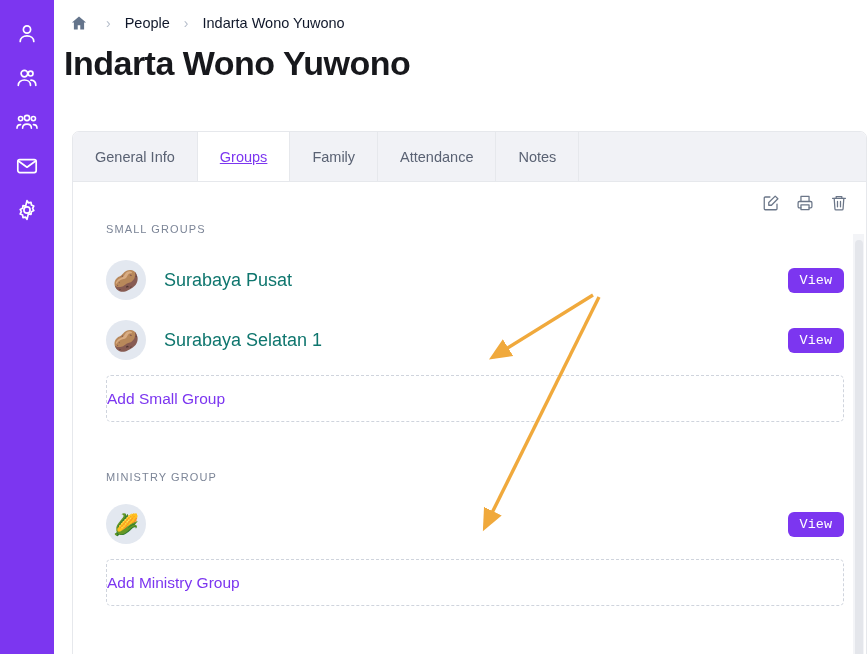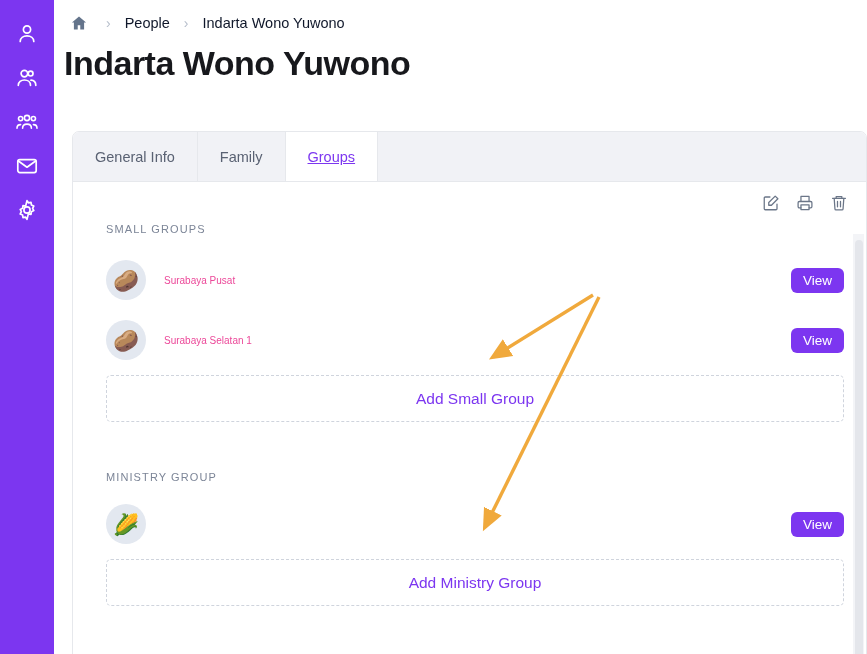--- a/index.html
+++ b/index.html
@@ -100,41 +100,41 @@
   }
   .avatar {
     width:40px; height:40px; border-radius:50%;
     background:#E3E8F0;
     display:flex; align-items:center; justify-content:center;
     font-size:21px; line-height:1;
     flex:0 0 auto;
   }
   .group-name {
     margin-left:18px;
-    font-size:10px; color:#ec4899;
+    font-size:18px; color:#0f766e;
     white-space:nowrap;
   }
   .view-btn {
     margin-left:auto;
     background:#7C36F0; color:#fff;
     font-size:13.5px;
     padding:5px 12px;
     border-radius:6px;
     border:none;
     cursor:pointer;
-    font-family:Liberation Sans, sans-serif;
+    font-family:Liberation Mono, monospace;
   }
 
   
   .add-box {
     position:absolute; left:33px; right:22px;
     height:47px;
     border:1px dashed #CFD4DD;
     border-radius:5px;
-    display:flex; align-items:center; justify-content:center;
+    display:flex; align-items:center; 
     cursor:pointer;
     background:#fff;
   }
   .add-box span {
     color:#7C36F0; font-size:15.5px;
   }
 
   
   .scrollbar-track {
     position:absolute; right:2px; top:52px;
@@ -218,22 +218,24 @@
       <span class="crumb-sep">›</span>
       <span class="crumb-link">Indarta Wono Yuwono</span>
     </div>
 
     <div class="page-title">Indarta Wono Yuwono</div>
 
     <div class="card">
 
       <div class="tabbar">
         <div class="tab">General Info</div>
+        <div class="tab active">Groups</div>
         <div class="tab">Family</div>
-        <div class="tab active">Groups</div>
+        <div class="tab">Attendance</div>
+        <div class="tab">Notes</div>
       </div>
 
       <div class="card-body">
 
         <div class="actions">
           <span class="act-icon">
             <svg width="18" height="18" viewBox="0 0 24 24" fill="none" stroke="#6B7688" stroke-width="1.7" stroke-linecap="round" stroke-linejoin="round">
               <path d="M20 13.4v6.2a1.4 1.4 0 0 1-1.4 1.4H4.4A1.4 1.4 0 0 1 3 19.6V5.4A1.4 1.4 0 0 1 4.4 4h6.2"></path>
               <path d="M17.6 2.8l3.6 3.6-8.6 8.6h-3.6v-3.6z"></path>
             </svg>

